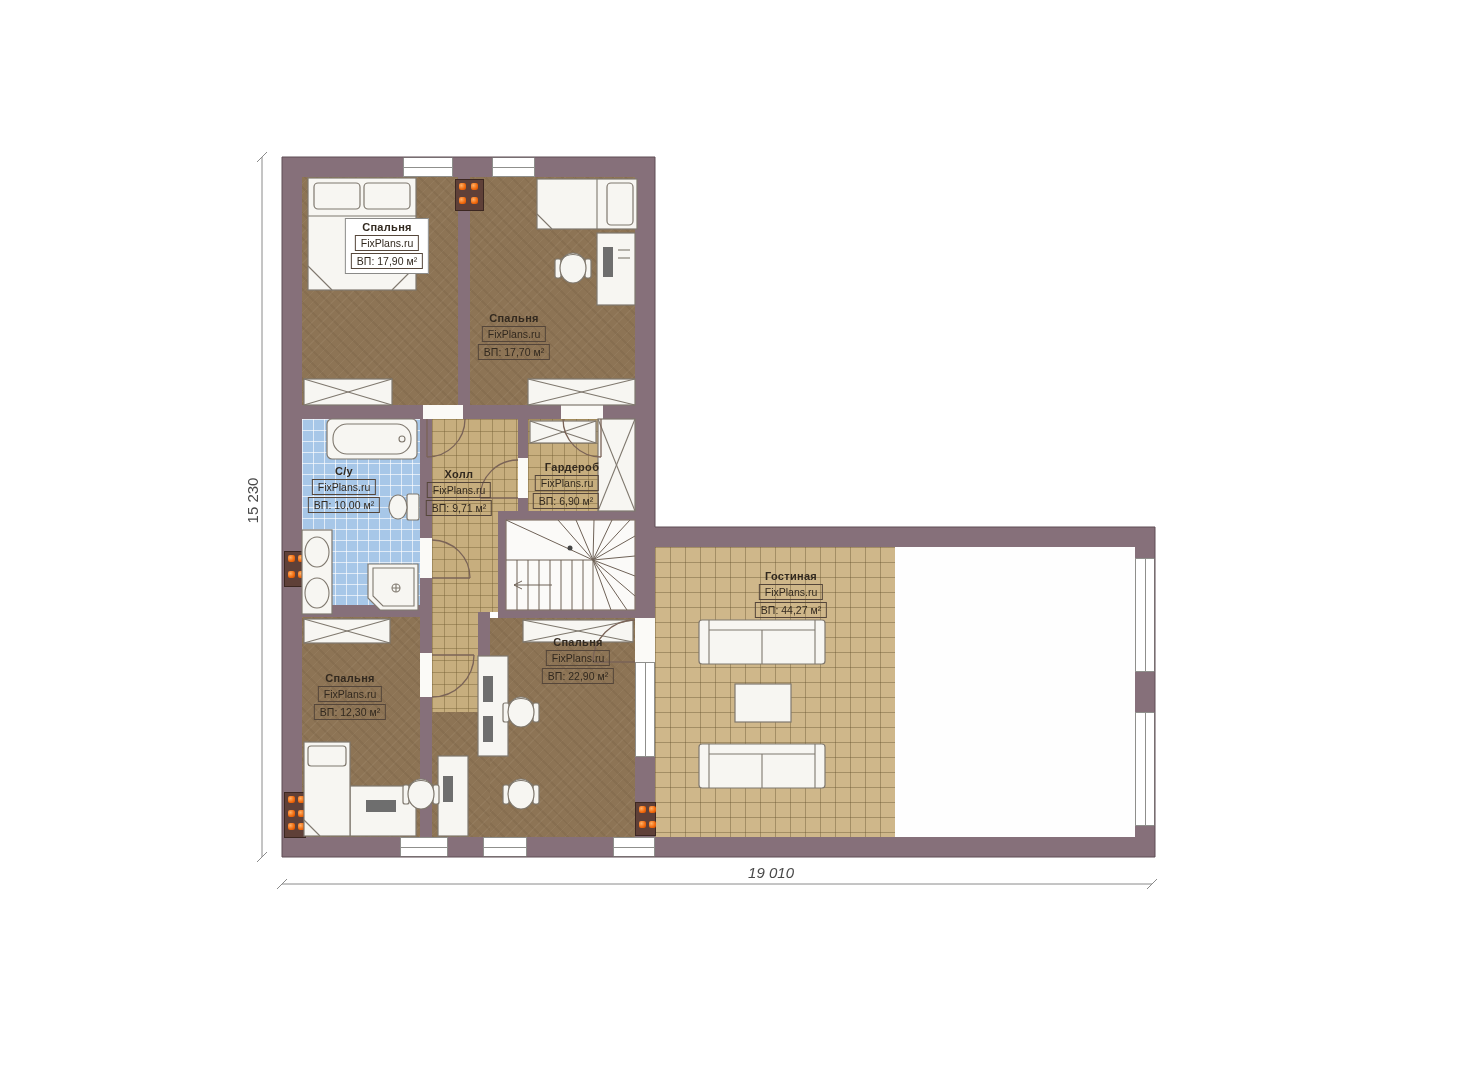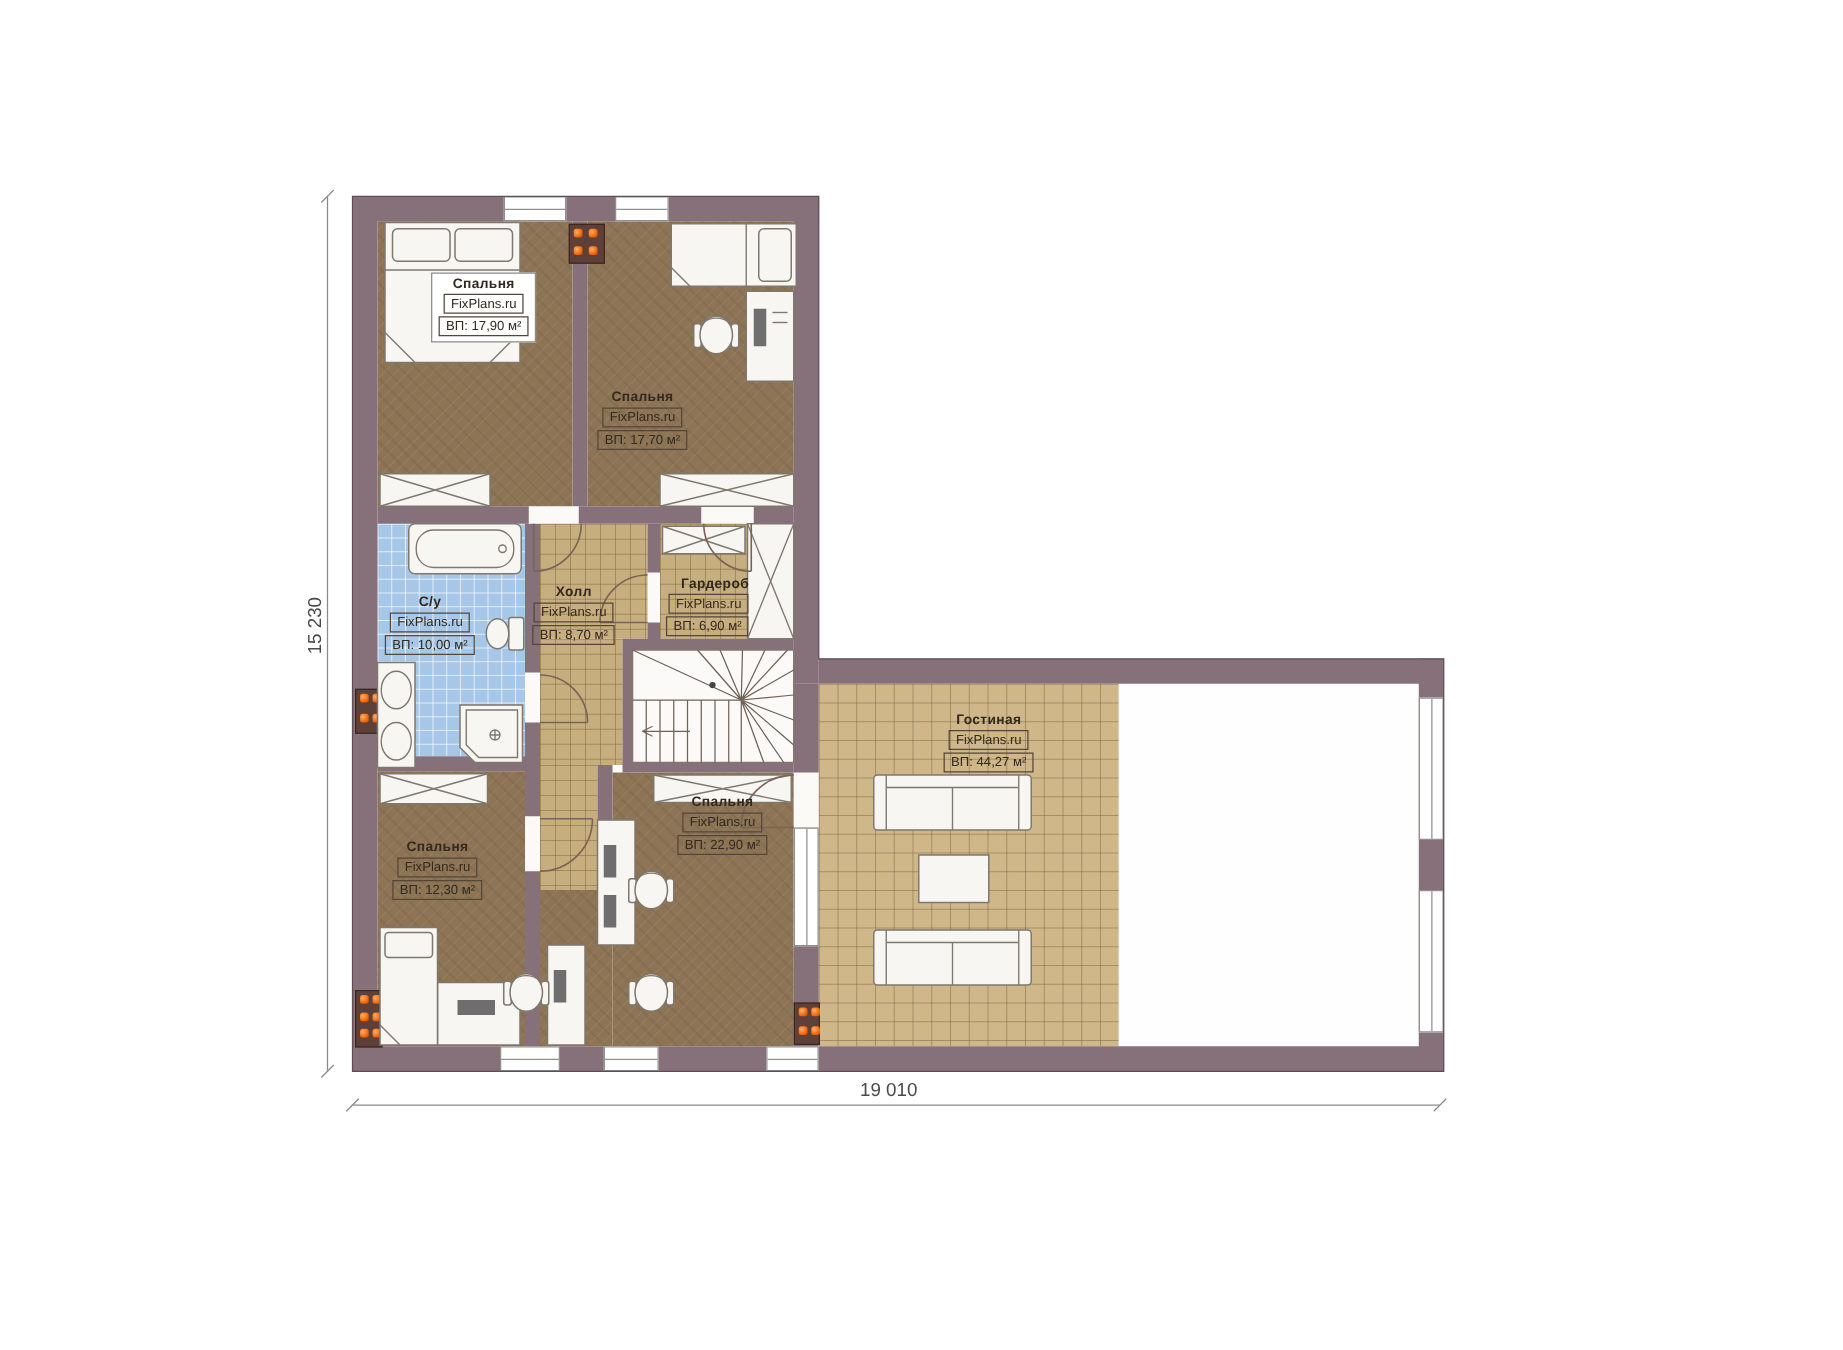--- a/index.html
+++ b/index.html
@@ -311,29 +311,29 @@
   <div class="room-label carded" style="left:387px;top:218px;">
     <div class="rl-name">Спальня</div>
     <div class="rl-row">FixPlans.ru</div>
     <div class="rl-row">ВП: 17,90 м²</div>
   </div>
   <div class="room-label" style="left:514px;top:312px;">
     <div class="rl-name">Спальня</div>
     <div class="rl-row">FixPlans.ru</div>
     <div class="rl-row">ВП: 17,70 м²</div>
   </div>
-  <div class="room-label" style="left:344px;top:476px;">
+  <div class="room-label" style="left:344px;top:465px;">
     <div class="rl-name">С/у</div>
     <div class="rl-row">FixPlans.ru</div>
     <div class="rl-row">ВП: 10,00 м²</div>
   </div>
   <div class="room-label" style="left:459px;top:468px;">
     <div class="rl-name">Холл</div>
     <div class="rl-row">FixPlans.ru</div>
-    <div class="rl-row">ВП: 8,70 м²</div>
+    <div class="rl-row">ВП: 9,71 м²</div>
   </div>
   <div class="room-label" style="left:566px;top:461px;align-items:flex-end;">
     <div class="rl-name">Гардероб</div>
     <div class="rl-row">FixPlans.ru</div>
     <div class="rl-row">ВП: 6,90 м²</div>
   </div>
   <div class="room-label" style="left:578px;top:636px;">
     <div class="rl-name">Спальня</div>
     <div class="rl-row">FixPlans.ru</div>
     <div class="rl-row">ВП: 22,90 м²</div>
@@ -343,15 +343,15 @@
     <div class="rl-row">FixPlans.ru</div>
     <div class="rl-row">ВП: 12,30 м²</div>
   </div>
   <div class="room-label" style="left:791px;top:570px;">
     <div class="rl-name">Гостиная</div>
     <div class="rl-row">FixPlans.ru</div>
     <div class="rl-row">ВП: 44,27 м²</div>
   </div>
 
   <div class="dim-label" style="left:222px;top:492px;width:60px;text-align:center;transform:rotate(-90deg);">15 230</div>
-  <div class="dim-label" style="left:672px;top:864px;width:78px;text-align:center;">19 010</div>
+  <div class="dim-label" style="left:716px;top:864px;width:78px;text-align:right;font-style:italic;">19 010</div>
 
 </div>
 
 </body></html>

